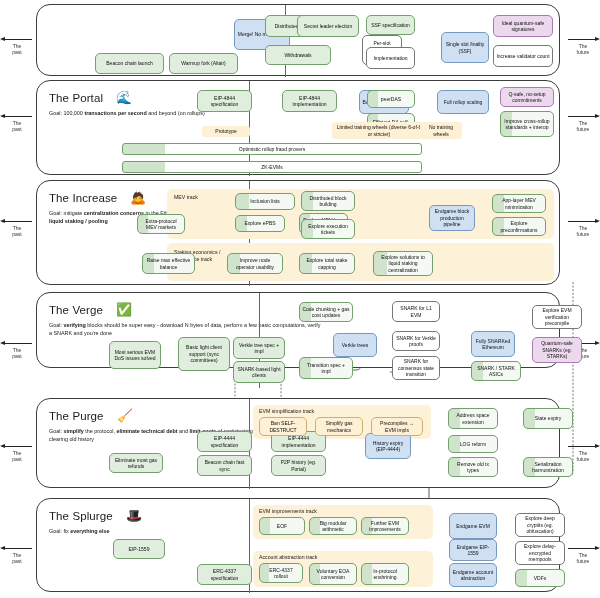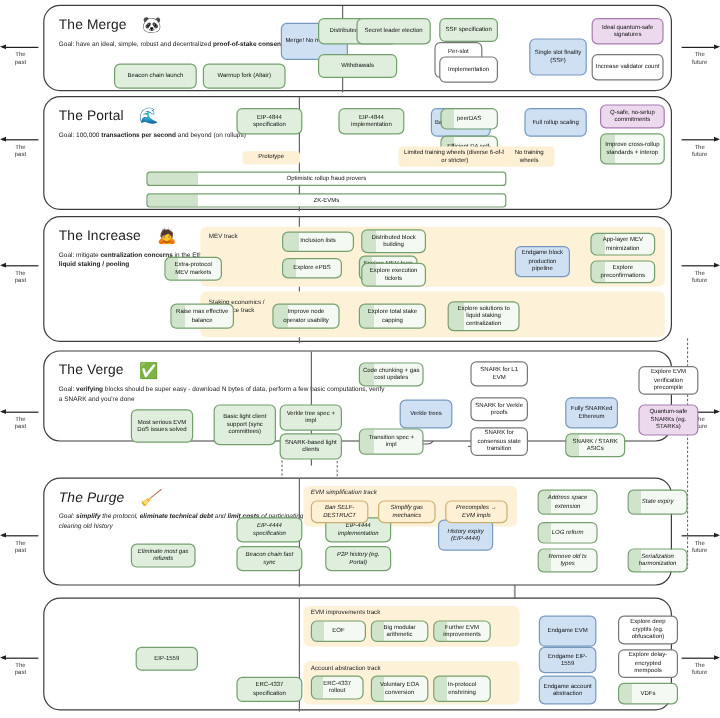--- a/index.html
+++ b/index.html
@@ -297,27 +297,20 @@
   <div class="edge future" style="left:566px;top:443px;">
     <div class="arrowline"></div>
     <div>The<br>future</div>
   </div>
   <div class="edge future" style="left:566px;top:545px;">
     <div class="arrowline"></div>
     <div>The<br>future</div>
   </div>
 
   <div class="section" style="top:4px;height:72px;">
-    <div class="sec-head">
-      <span class="sec-title">The Merge</span>
-      <span class="sec-emoji">🐼</span>
-      <div class="sec-goal">
-        <span>Goal: have an ideal, simple, robust and decentralized </span><b>proof-of-stake consensus</b>
-      </div>
-    </div>
     <div class="divider" style="left:248px;top:0;height:72px;"></div>
 
     <div class="node green" style="left:58px;top:48px;width:69px;height:21px;">Beacon chain launch</div>
     <div class="node green" style="left:132px;top:48px;width:69px;height:21px;">Warmup fork (Altair)</div>
     <div class="node blue" style="left:197px;top:14px;width:56px;height:31px;">
       <span>Merge! No more PoW</span>
       <span style="position:absolute;right:3px;top:3px;font-size:7px;color:#12327a;">✔</span>
     </div>
     <div class="node green" style="left:228px;top:10px;width:66px;height:22px;">Distributed validators</div>
     <div class="node green" style="left:228px;top:40px;width:66px;height:20px;">Withdrawals</div>
@@ -412,21 +405,21 @@
     <div class="node white" style="left:355px;top:8px;width:48px;height:21px;">SNARK for L1 EVM</div>
     <div class="node white" style="left:355px;top:38px;width:48px;height:20px;">SNARK for Verkle proofs</div>
     <div class="node white" style="left:355px;top:63px;width:48px;height:24px;">SNARK for consensus state transition</div>
 
     <div class="node blue" style="left:434px;top:38px;width:44px;height:26px;">Fully SNARKed Ethereum</div>
     <div class="node lgreen" style="left:434px;top:68px;width:50px;height:20px;">SNARK / STARK ASICs</div>
     <div class="node white" style="left:495px;top:12px;width:50px;height:24px;">Explore EVM verification precompile</div>
     <div class="node purple" style="left:495px;top:44px;width:50px;height:26px;">Quantum-safe SNARKs (eg. STARKs)</div>
   </div>
 
-  <div class="section" style="top:398px;height:90px;font-style:italic;">
+  <div class="section" style="top:398px;height:90px;">
     <div class="sec-head" style="width:300px;">
       <span class="sec-title">The Purge</span>
       <span class="sec-emoji">🧹</span>
       <div class="sec-goal" style="width:265px;">
         <span>Goal: </span><b>simplify</b><span> the protocol, </span><b>eliminate technical debt</b><span> and </span><b>limit costs</b><span> of participating in the network by clearing old history</span>
       </div>
     </div>
     <div class="divider" style="left:212px;top:0;height:90px;"></div>
 
     <div class="track" style="left:216px;top:6px;width:178px;height:34px;"></div>
@@ -444,20 +437,27 @@
     <div class="node tan" style="left:334px;top:18px;width:52px;height:19px;">Precompiles → EVM impls</div>
 
     <div class="node lgreen" style="left:411px;top:9px;width:50px;height:21px;">Address space extension</div>
     <div class="node lgreen" style="left:486px;top:9px;width:50px;height:21px;">State expiry</div>
     <div class="node lgreen" style="left:411px;top:36px;width:50px;height:18px;">LOG reform</div>
     <div class="node lgreen" style="left:411px;top:58px;width:50px;height:20px;">Remove old tx types</div>
     <div class="node lgreen" style="left:486px;top:58px;width:50px;height:20px;">Serialization harmonization</div>
   </div>
 
   <div class="section" style="top:498px;height:94px;">
+    <div class="sec-head">
+      <span class="sec-title">The Splurge</span>
+      <span class="sec-emoji">🎩</span>
+      <div class="sec-goal">
+        <span>Goal: fix </span><b>everything else</b>
+      </div>
+    </div>
     <div class="divider" style="left:212px;top:0;height:94px;"></div>
 
     <div class="track" style="left:216px;top:6px;width:180px;height:34px;"></div>
     <div class="track-label" style="left:222px;top:9px;">EVM improvements track</div>
 
     <div class="track" style="left:216px;top:52px;width:180px;height:36px;"></div>
     <div class="track-label" style="left:222px;top:55px;">Account abstraction track</div>
 
     <div class="node green" style="left:76px;top:40px;width:52px;height:20px;">EIP-1559</div>
     <div class="node green" style="left:160px;top:65px;width:55px;height:21px;">ERC-4337 specification</div>

